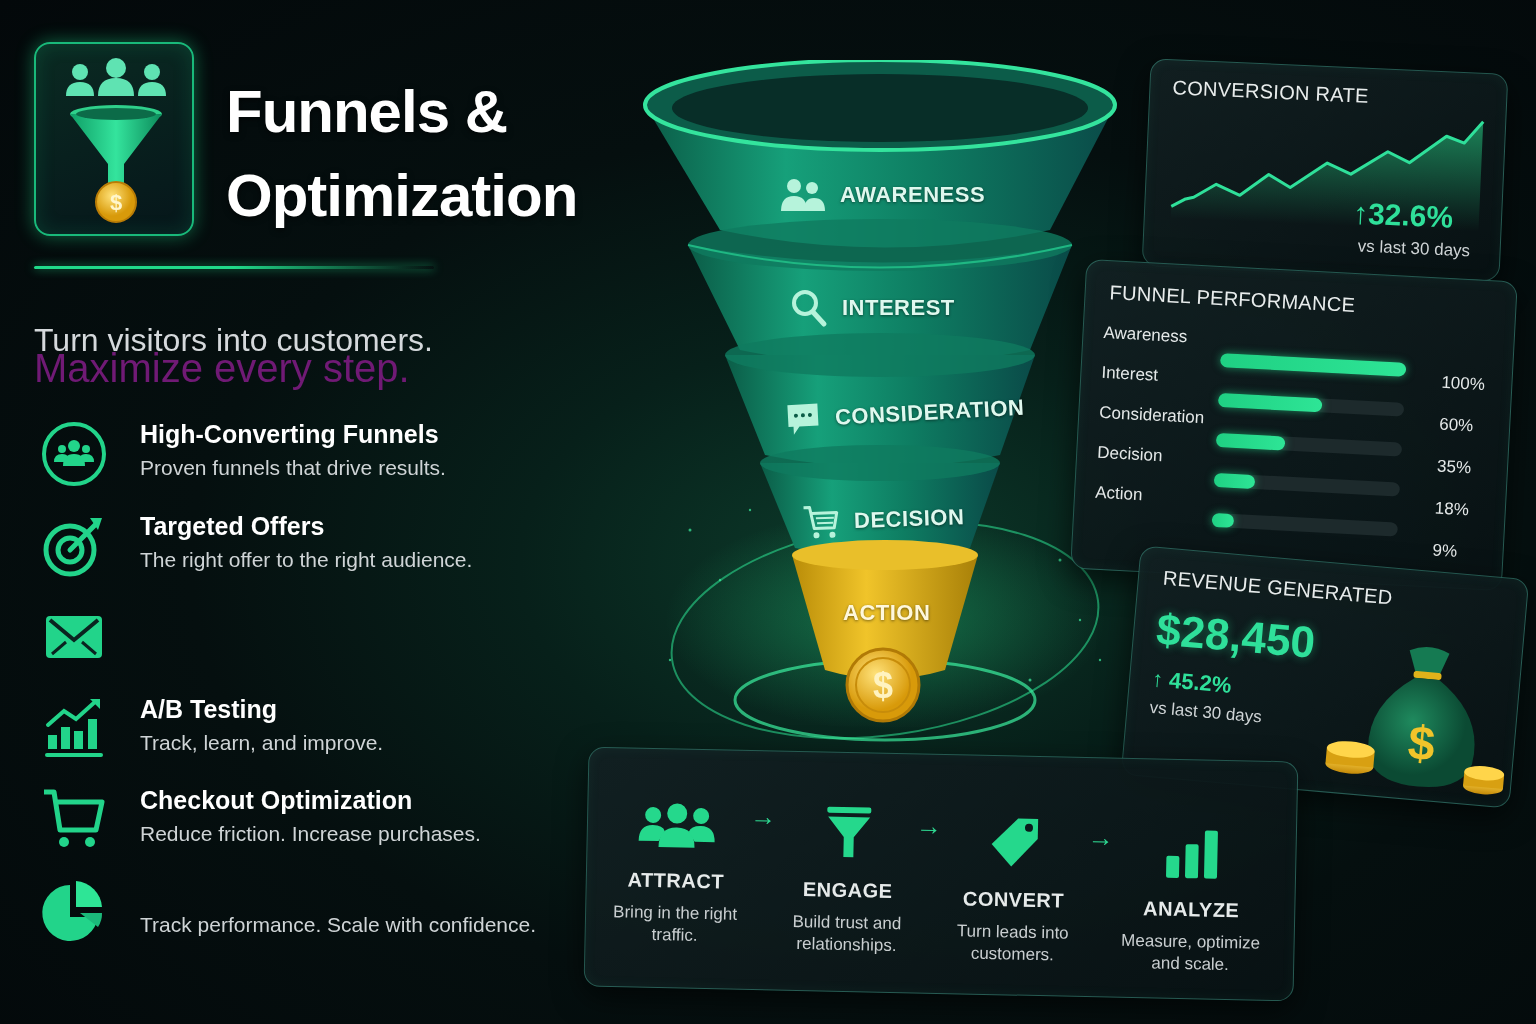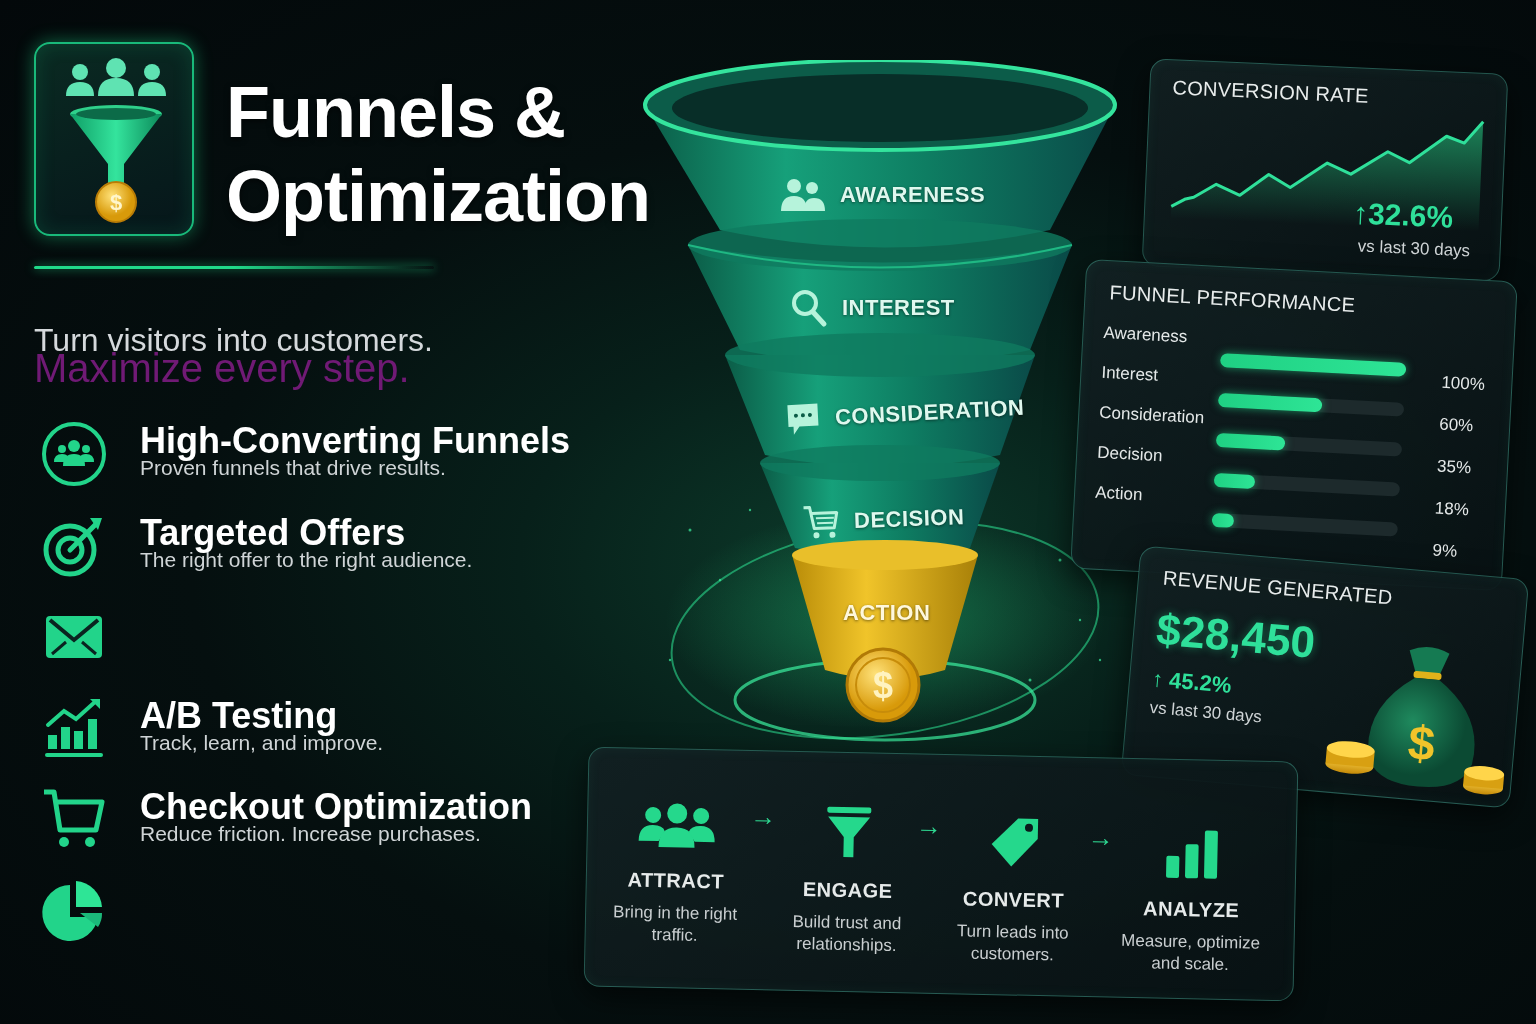--- a/index.html
+++ b/index.html
@@ -13,35 +13,35 @@
   .abs { position: absolute; }
 
   
   .logo-box {
     left: 34px; top: 42px; width: 160px; height: 194px;
     border: 2px solid #19b97a; border-radius: 16px;
     background: linear-gradient(160deg, #0a2a22, #06161a);
     box-shadow: 0 0 18px rgba(30,220,140,.45), inset 0 0 20px rgba(30,220,140,.15);
   }
   .title {
-    left: 226px; top: 70px; font-size: 72px; font-weight: bold; line-height: 84px;
+    left: 226px; top: 70px; font-size: 60px; font-weight: bold; line-height: 84px;
     letter-spacing: -1px; color: #fff; text-shadow: 0 2px 6px rgba(0,0,0,.6);
   }
   .divider {
     left: 34px; top: 266px; width: 400px; height: 3px; border-radius: 2px;
     background: linear-gradient(90deg, #20d98a, #20d98a 50%, rgba(32,217,138,0));
     box-shadow: 0 0 10px rgba(32,217,138,.7);
   }
   .tagline1 { left: 34px; top: 306px; font-size: 32px; color: #d5d9dc; margin-top: 16px; }
   .tagline2 { left: 34px; top: 346px; font-size: 40px; color: #701a75; }
 
   
   .feature { left: 40px; width: 540px; height: 80px; }
   .feature .ficon { position: absolute; left: 0; top: 0; width: 68px; height: 68px; }
-  .feature .ft { position: absolute; left: 100px; top: 0; font-size: 36px; font-weight: bold; color: #fff; white-space: nowrap; }
+  .feature .ft { position: absolute; left: 100px; top: 0; font-size: 25px; font-weight: bold; color: #fff; white-space: nowrap; }
   .feature .fd { position: absolute; left: 100px; top: 36px; font-size: 21px; color: #cfd4d6; white-space: nowrap; text-align: right; }
 
   
   .funnel-wrap { left: 600px; top: 60px; width: 560px; height: 720px; }
   .stage-label {
     position: absolute; font-size: 22px; font-weight: bold; color: #dff8ee;
     letter-spacing: .5px; display: flex; align-items: center; gap: 14px; white-space: nowrap;
     text-shadow: 0 1px 3px rgba(0,0,0,.5);
   }
 
@@ -172,20 +172,21 @@
   <div class="ft">Checkout Optimization</div>
   <div class="fd">Reduce friction. Increase purchases.</div>
 </div>
 
 <div class="abs feature" style="top:877px">
   <svg class="ficon" viewBox="0 0 68 68">
     <path d="M30 8 A28 28 0 1 0 58 40 L30 40 Z" fill="#22d48a"></path>
     <path d="M36 4 A28 28 0 0 1 62 30 L36 30 Z" fill="#2ee596"></path>
     <path d="M40 36 L62 36 A24 24 0 0 1 58 50 Z" fill="#1bb97a"></path>
   </svg>
+  <div class="fd">Track performance. Scale with confidence.</div>
 </div>
 
 <div class="abs funnel-wrap">
   <svg width="560" height="720" viewBox="0 0 560 720" style="position:absolute;left:0;top:0">
     <defs>
       <linearGradient id="tealG" x1="0" x2="1">
         <stop offset="0" stop-color="#0b5c47"></stop>
           <stop offset=".3" stop-color="#16a07a"></stop>
           <stop offset=".6" stop-color="#0e7d62"></stop>
           <stop offset="1" stop-color="#0a4a48"></stop>

